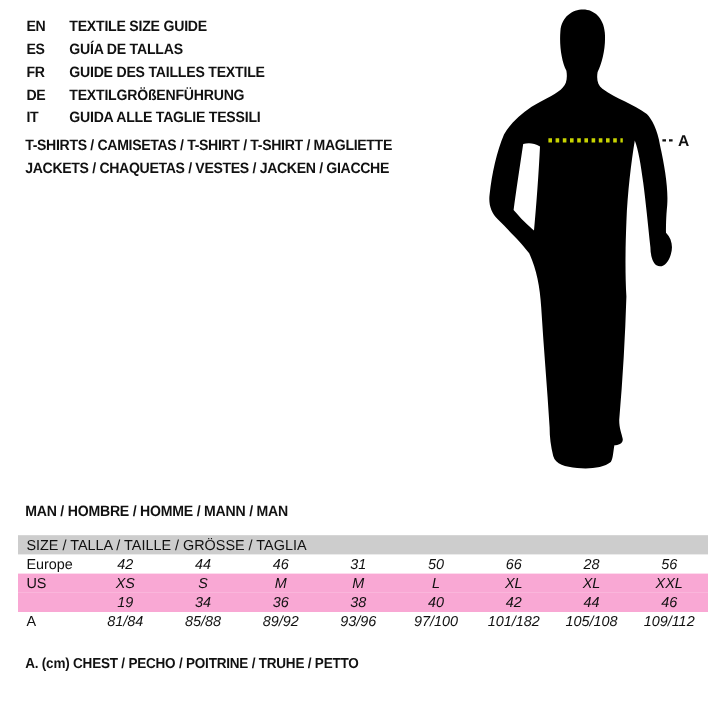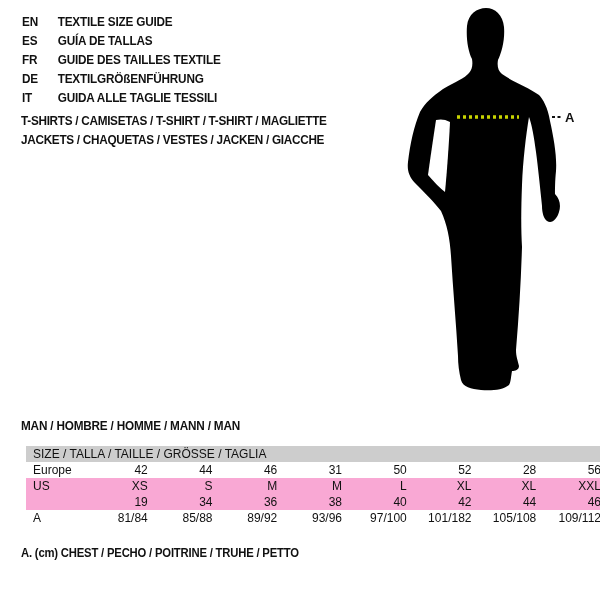--- a/index.html
+++ b/index.html
@@ -30,26 +30,26 @@
   #figure{position:absolute;left:405px;top:5px;width:175px;height:390px;}
 
   
   #section-title{
     position:absolute;top:419px;left:21px;
     font-weight:700;font-size:12.5px;letter-spacing:-0.2px;
     transform:scaleX(.94);transform-origin:left top;white-space:nowrap;
   }
 
   
-  #size-table{position:absolute;top:446px;left:26px;width:575px;font-size:12px;}
+  #size-table{position:absolute;top:446px;left:15px;width:575px;font-size:12px;}
   .thead{height:16px;line-height:16px;background:#cdcdcd;padding-left:7px;}
   .trow{display:flex;height:16px;line-height:16px;}
   .trow.shaded{background:#f9a8d4;}
   .tlabel{width:57px;padding-left:7px;box-sizing:border-box;}
-  .tcell{flex:1;text-align:right;}
+  .tcell{flex:1;text-align:center;font-style:italic;}
 
   
   #footnote{
     position:absolute;top:546px;left:21px;
     font-weight:700;font-size:12px;letter-spacing:-0.2px;
     transform:scaleX(.94);transform-origin:left top;white-space:nowrap;
   }
 </style>
 </head>
 <body>
@@ -114,21 +114,21 @@
   <div id="size-table">
     <div class="thead">SIZE / TALLA / TAILLE / GRÖSSE / TAGLIA</div>
     <div id="table-rows">
         <div class="trow">
           <div class="tlabel">Europe</div>
           <div class="tcell">42</div>
           <div class="tcell">44</div>
           <div class="tcell">46</div>
           <div class="tcell">31</div>
           <div class="tcell">50</div>
-          <div class="tcell">52</div>
+          <div class="tcell">66</div>
           <div class="tcell">28</div>
           <div class="tcell">56</div>
         </div>
         <div class="trow shaded">
           <div class="tlabel">US</div>
           <div class="tcell">XS</div>
           <div class="tcell">S</div>
           <div class="tcell">M</div>
           <div class="tcell">M</div>
           <div class="tcell">L</div>

